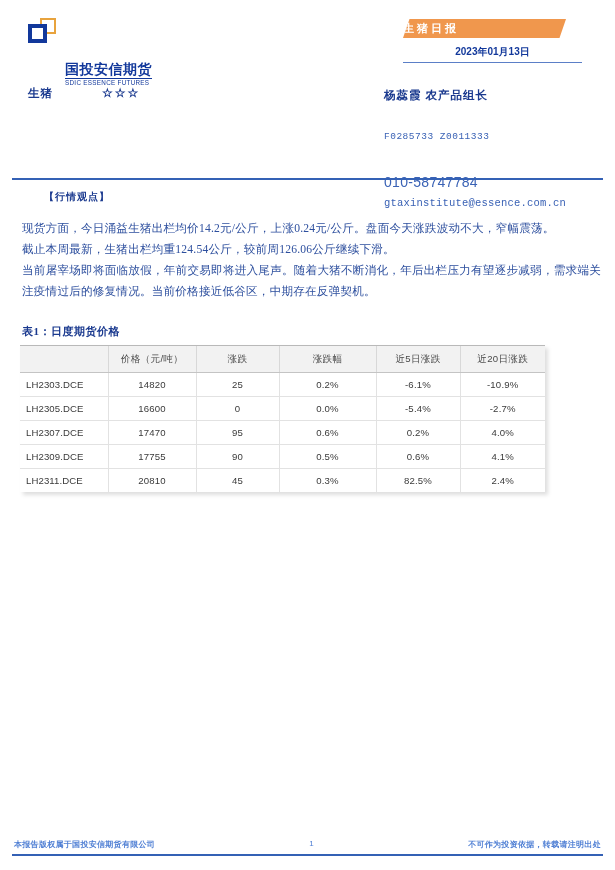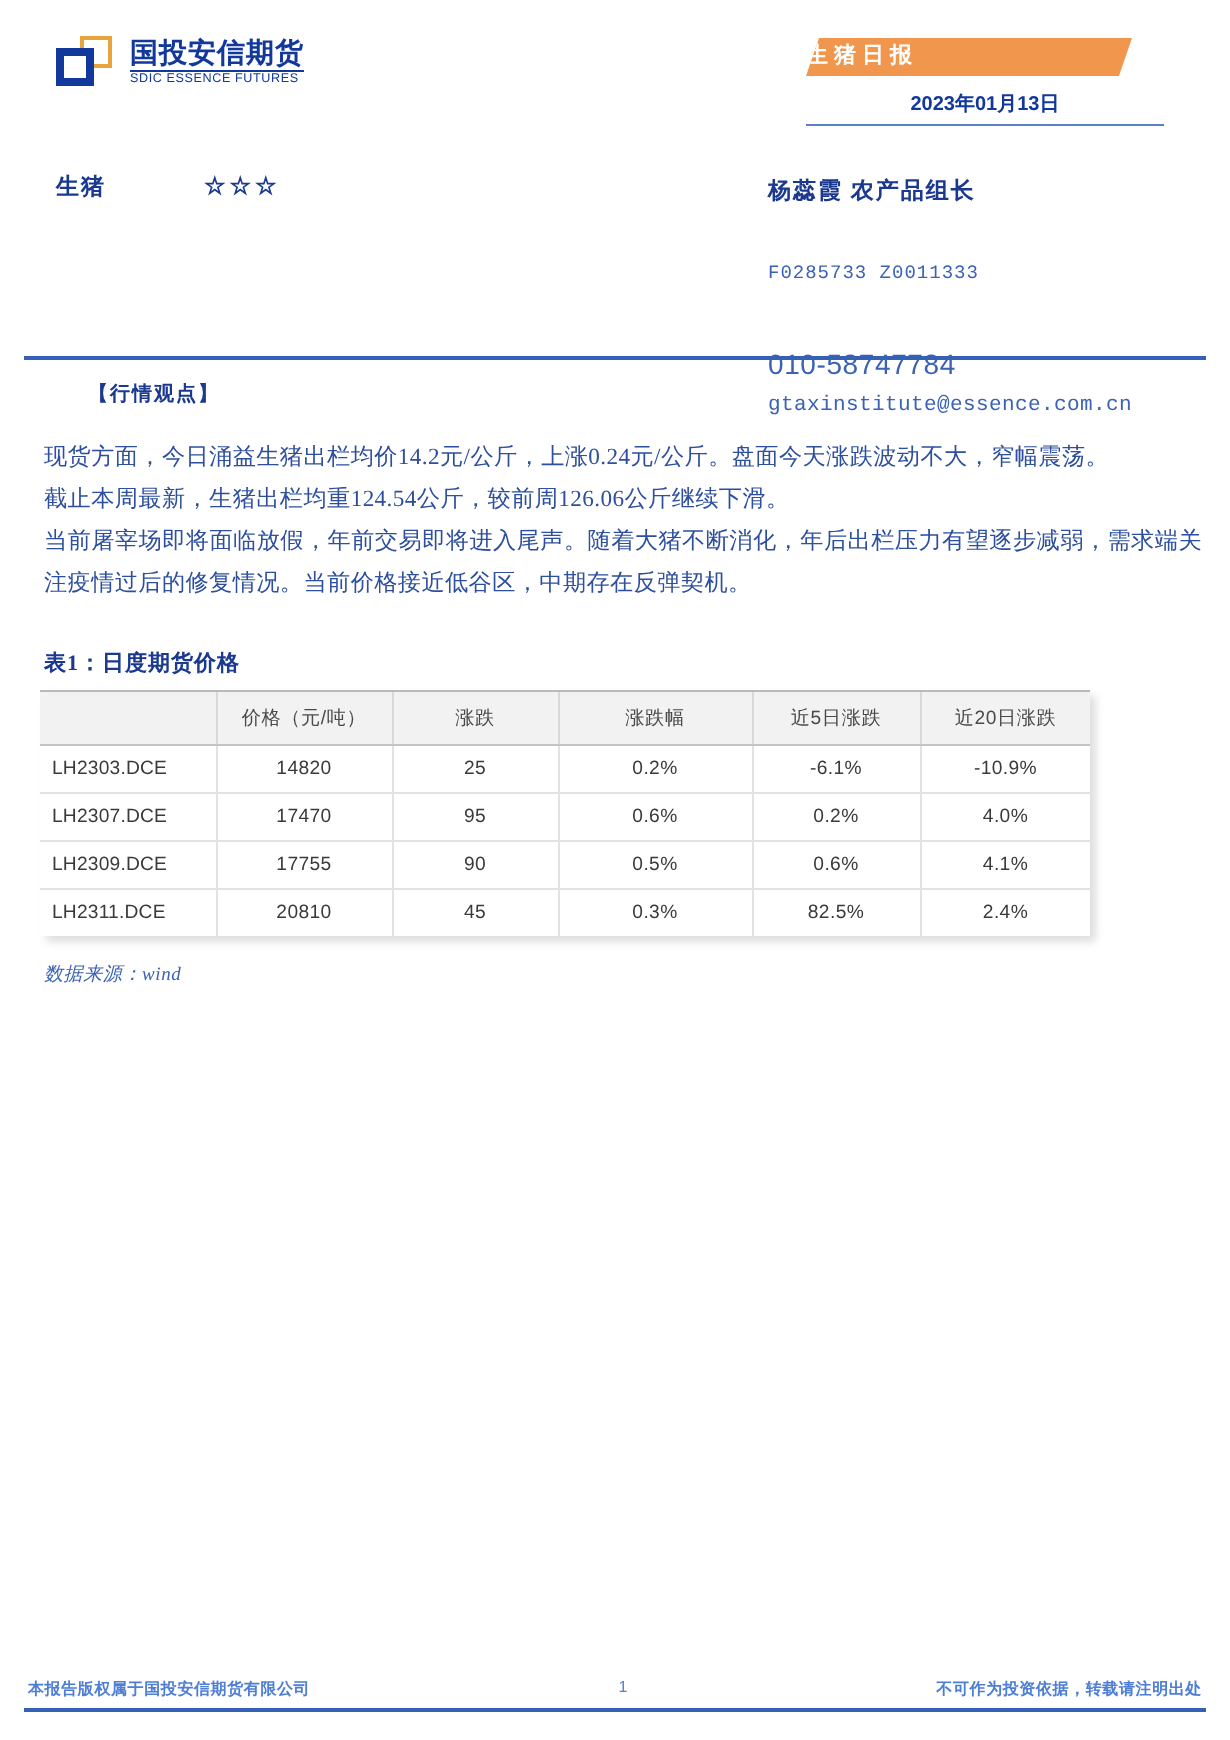--- a/index.html
+++ b/index.html
@@ -58,20 +58,21 @@
     top: 6px;
     width: 19px;
     height: 19px;
     border: 4px solid #12389B;
     background: #ffffff;
     box-sizing: border-box;
   }
   .logo-text {
     line-height: 1;
     padding-top: 1px;
+    margin-top: 43px;
   }
   .logo-cn {
     font-family: "Liberation Sans", sans-serif;
     font-weight: bold;
     font-size: 14px;
     color: #12389B;
     letter-spacing: 0.5px;
     white-space: nowrap;
   }
   .logo-en {
@@ -393,20 +394,28 @@
         <tbody>
           <tr>
             <td class="code">LH2303.DCE</td>
             <td>14820</td>
             <td>25</td>
             <td>0.2%</td>
             <td>-6.1%</td>
             <td>-10.9%</td>
           </tr>
           <tr>
+            <td class="code">LH2305.DCE</td>
+            <td>16600</td>
+            <td>0</td>
+            <td>0.0%</td>
+            <td>-5.4%</td>
+            <td>-2.7%</td>
+          </tr>
+          <tr>
             <td class="code">LH2307.DCE</td>
             <td>17470</td>
             <td>95</td>
             <td>0.6%</td>
             <td>0.2%</td>
             <td>4.0%</td>
           </tr>
           <tr>
             <td class="code">LH2309.DCE</td>
             <td>17755</td>
@@ -420,21 +429,20 @@
             <td>20810</td>
             <td>45</td>
             <td>0.3%</td>
             <td>82.5%</td>
             <td>2.4%</td>
           </tr>
         </tbody>
       </table>
     </div>
 
-    <div class="source-note">数据来源：wind</div>
   </div>
 
   <div class="footer">
     <div class="footer-inner">
       <span>本报告版权属于国投安信期货有限公司</span>
       <span class="footer-page">1</span>
       <span>不可作为投资依据，转载请注明出处</span>
     </div>
     <div class="footer-rule"></div>
   </div>

